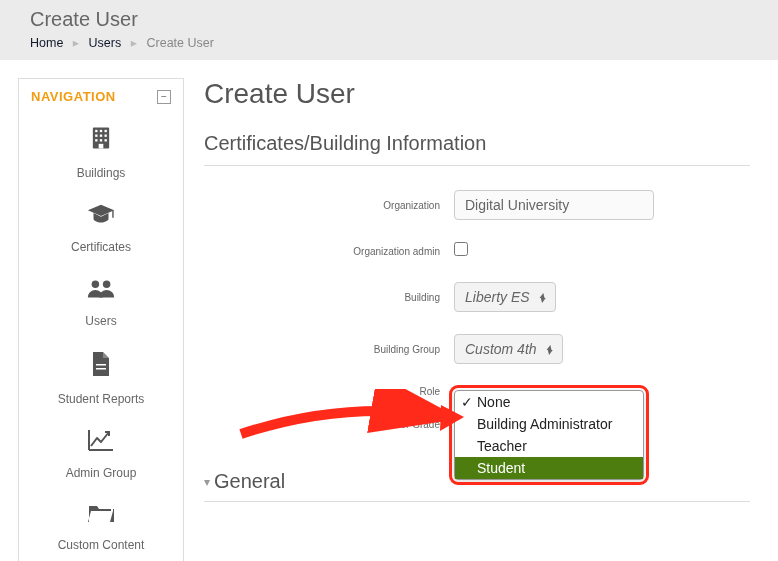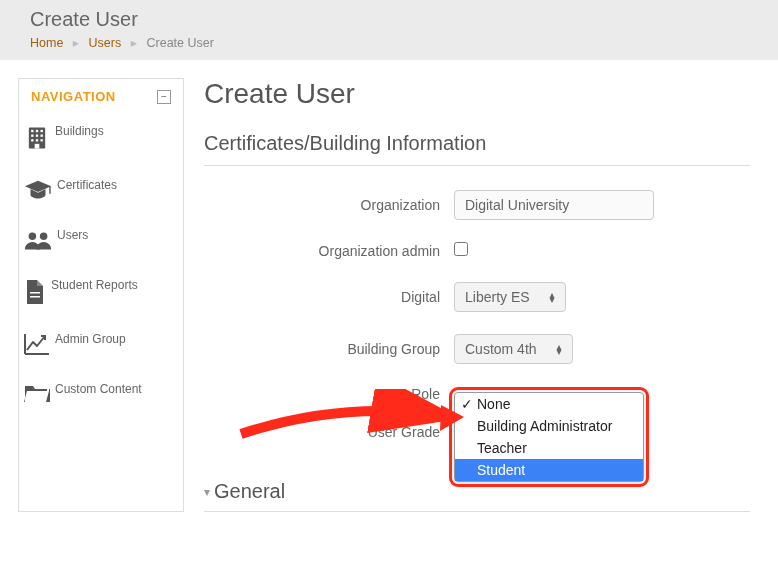--- a/index.html
+++ b/index.html
@@ -1,64 +1,64 @@
 <!DOCTYPE html>
 <html><head>
 <meta charset="utf-8">
 <style>
 * { box-sizing: border-box; margin: 0; padding: 0; }
 body { font-family: -apple-system, "Helvetica Neue", Arial, sans-serif; background: #fff; color: #555; width: 778px; height: 561px; overflow: hidden; }
 
 .header { background: #ebebeb; padding: 8px 30px 10px; }
 .header h1 { font-size: 20px; font-weight: 300; color: #666; }
 .breadcrumb { margin-top: 4px; font-size: 12.5px; color: #888; }
-.breadcrumb a { color: #a16207; text-decoration: none; }
+.breadcrumb a { color: #0f172a; text-decoration: none; }
 .breadcrumb .sep { display: inline-block; margin: 0 6px; color: #bbb; }
 
 .content { display: flex; padding: 18px; gap: 20px; }
 
 
 .sidebar { width: 166px; border: 1px solid #ddd; background: #fff; }
 .sidebar-head { display: flex; justify-content: space-between; align-items: center; padding: 10px 12px; }
 .nav-title { color: #f39c12; font-size: 13px; letter-spacing: 0.5px; font-weight: 600; }
 .collapse-btn { width: 14px; height: 14px; border: 1px solid #999; display: flex; align-items: center; justify-content: center; font-size: 10px; line-height: 1; color: #666; cursor: pointer; }
-.nav-item { display: flex; align-items: flex-start; padding: 10px 4px 12px; gap: 4px; cursor: pointer; }
+.nav-item { display: flex; flex-direction: column; align-items: center; padding: 10px 4px 12px; gap: 10px; cursor: pointer; }
 .nav-item .icon { color: #555; }
 .nav-item .lbl { font-size: 12px; color: #666; text-align: center; }
 
 
 .main { flex: 1; padding-right: 10px; }
 .page-title { font-size: 28px; font-weight: 300; color: #555; margin-bottom: 22px; }
 .section-title { font-size: 20px; font-weight: 300; color: #555; padding-bottom: 10px; border-bottom: 1px solid #ddd; margin-bottom: 24px; }
 
 .form-row { display: flex; align-items: center; margin-bottom: 22px; }
-.form-row .flabel { width: 250px; text-align: right; font-size: 14px; color: #666; padding-right: 14px; }
+.form-row .flabel { width: 250px; text-align: right; font-size: 10px; color: #666; padding-right: 14px; }
 .form-row .fcontrol { }
 
 input[type=text], .select-like {
   border: 1px solid #ccc; background: #fafafa; border-radius: 4px;
   padding: 6px 10px; font-size: 14px; color: #666;
 }
 input[type=text][readonly] { width: 200px; }
-.select-like { display: inline-flex; align-items: center; gap: 20px; background: #f3f3f3; cursor: pointer; }
+.select-like { display: inline-flex; align-items: center; gap: 10px; background: #f3f3f3; cursor: pointer; font-style: italic; }
 .select-like .careticon { font-size: 10px; color: #666; display: inline-flex; flex-direction: column; line-height: 5px; }
 
 .chk { width: 14px; height: 14px; }
 
 
 .dropdown-wrap { position: relative; }
 .dropdown-open {
   position: absolute; top: -2px; left: 0; width: 190px;
   background: #fff; border: 1px solid #999; border-radius: 4px;
   box-shadow: 0 2px 6px rgba(0,0,0,0.15);
   outline: 3px solid #ff2a1a; outline-offset: 2px;
 }
 .dropdown-open .opt { padding: 3px 0 3px 22px; font-size: 14px; color: #222; cursor: pointer; position: relative; }
 .dropdown-open .opt.checked::before { content: "✓"; position: absolute; left: 6px; }
-.dropdown-open .opt.hl { background: #3b82f6; color: #fff; }
+.dropdown-open .opt.hl { background: #4d7c0f; color: #fff; }
 
 
 .section-collapse { display: flex; align-items: center; gap: 4px; font-size: 20px; font-weight: 300; color: #555; border-bottom: 1px solid #ddd; padding-bottom: 8px; margin-top: 40px; cursor: pointer; }
 .section-collapse .tri { font-size: 12px; color: #999; }
 
 
 .arrow { position: absolute; left: 236px; top: 389px; pointer-events: none; }
 </style>
 </head>
 <body>
@@ -169,21 +169,21 @@
     </div>
 
     <div class="form-row">
       <div class="flabel">Organization admin</div>
       <div class="fcontrol">
         <input type="checkbox" class="chk" style="">
       </div>
     </div>
 
     <div class="form-row">
-      <div class="flabel">Digital</div>
+      <div class="flabel">Building</div>
       <div class="fcontrol">
         <span class="select-like">
           <span>Liberty ES</span>
           <span class="careticon">▴<br>▾</span>
         </span>
       </div>
     </div>
 
     <div class="form-row">
       <div class="flabel">Building Group</div>

